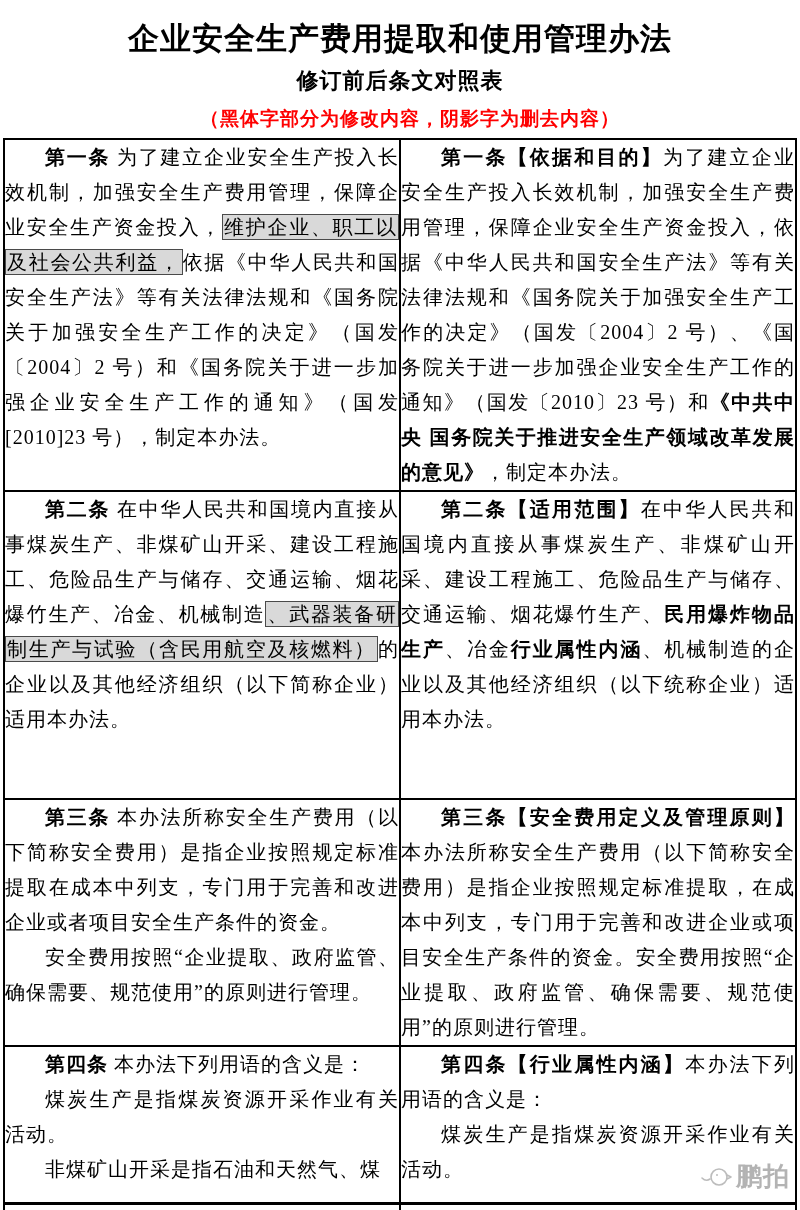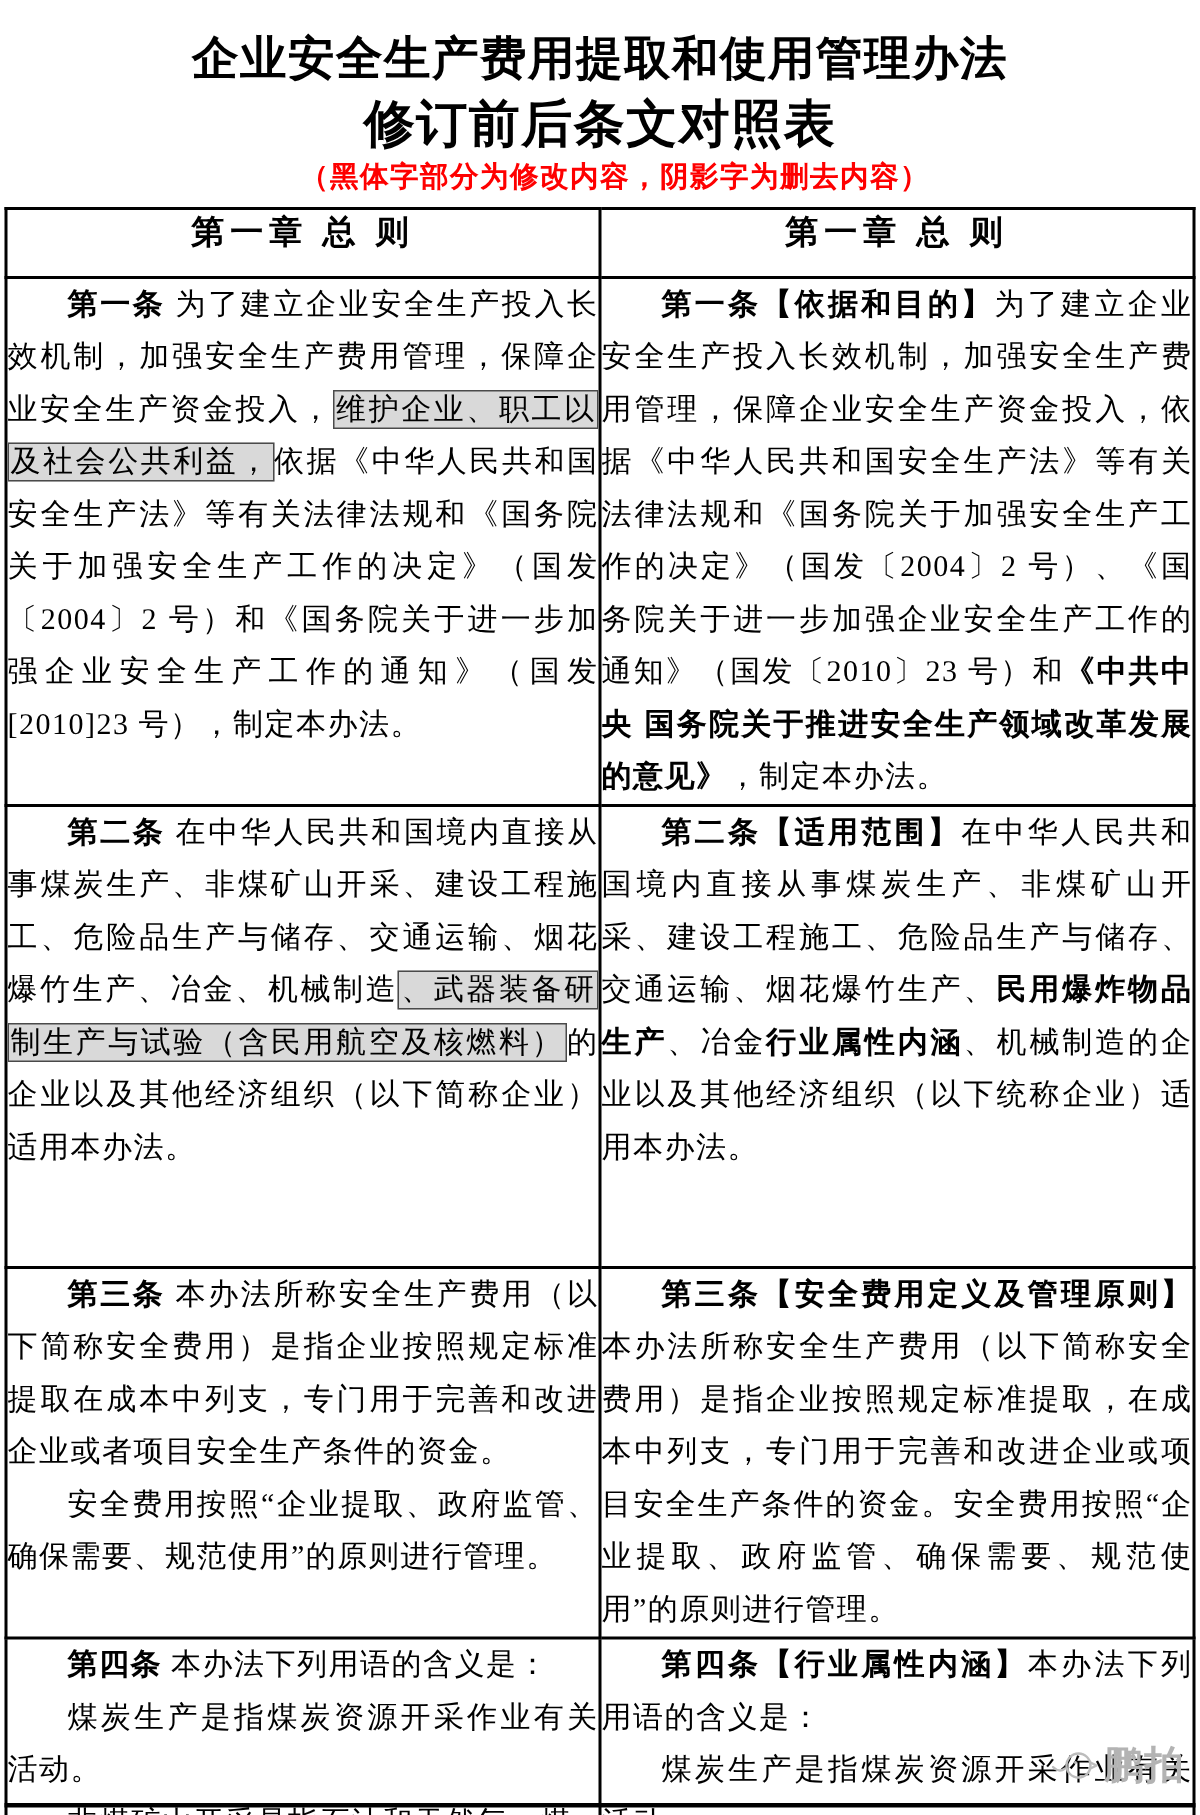--- a/index.html
+++ b/index.html
@@ -15,21 +15,21 @@
     color: #000;
   }
   .title {
     margin: 0;
     text-align: center;
     font-family: "Liberation Sans", "DejaVu Sans", sans-serif;
     font-weight: 900;
     color: #000;
   }
   .title.l1 { padding-top: 16px; font-size: 31px; line-height: 46px; letter-spacing: 1px; }
-  .title.l2 { font-size: 34px; line-height: 42px; letter-spacing: 1px; }
+  .title.l2 { font-size: 22px; line-height: 42px; letter-spacing: 1px; font-family: Liberation Mono, monospace; }
   .note {
     text-align: center;
     font-size: 19px;
     line-height: 25px;
     margin: 2px 0 7px;
     font-weight: bold;
     color: #fe0000;
     font-family: "Liberation Serif", "DejaVu Serif", serif;
     letter-spacing: 1px;
     padding-left: 20px;
@@ -116,24 +116,20 @@
 <body>
 
 <div class="page">
 
   <h1 class="title l1">企业安全生产费用提取和使用管理办法</h1>
   <h1 class="title l2">修订前后条文对照表</h1>
   <div class="note">（黑体字部分为修改内容，阴影字为删去内容）</div>
 
   <table class="cmp">
     <tbody>
-      <tr>
-        <td class="chapter">第一章  总 则</td>
-        <td class="chapter">第一章  总 则</td>
-      </tr>
       <tr class="row-a1">
         <td class="body-cell">
             <p class="para"><span class="seg-b">第一条</span><span class="seg-n"> 为了建立企业安全生产投入长效机制，加强安全生产费用管理，保障企业安全生产资金投入，</span><span class="seg-del">维护企业、职工以及社会公共利益，</span><span class="seg-n">依据《中华人民共和国安全生产法》等有关法律法规和《国务院关于加强安全生产工作的决定》（国发〔2004〕2 号）和《国务院关于进一步加强企业安全生产工作的通知》（国发[2010]23 号），制定本办法。</span></p>
           </td>
         <td class="body-cell">
             <p class="para"><span class="seg-b">第一条【依据和目的】</span><span class="seg-n">为了建立企业安全生产投入长效机制，加强安全生产费用管理，保障企业安全生产资金投入，依据《中华人民共和国安全生产法》等有关法律法规和《国务院关于加强安全生产工作的决定》（国发〔2004〕2 号）、《国务院关于进一步加强企业安全生产工作的通知》（国发〔2010〕23 号）和</span><span class="seg-b">《中共中央 国务院关于推进安全生产领域改革发展的意见》</span><span class="seg-n">，制定本办法。</span></p>
           </td>
       </tr>
       <tr class="row-a2">
         <td class="body-cell">

